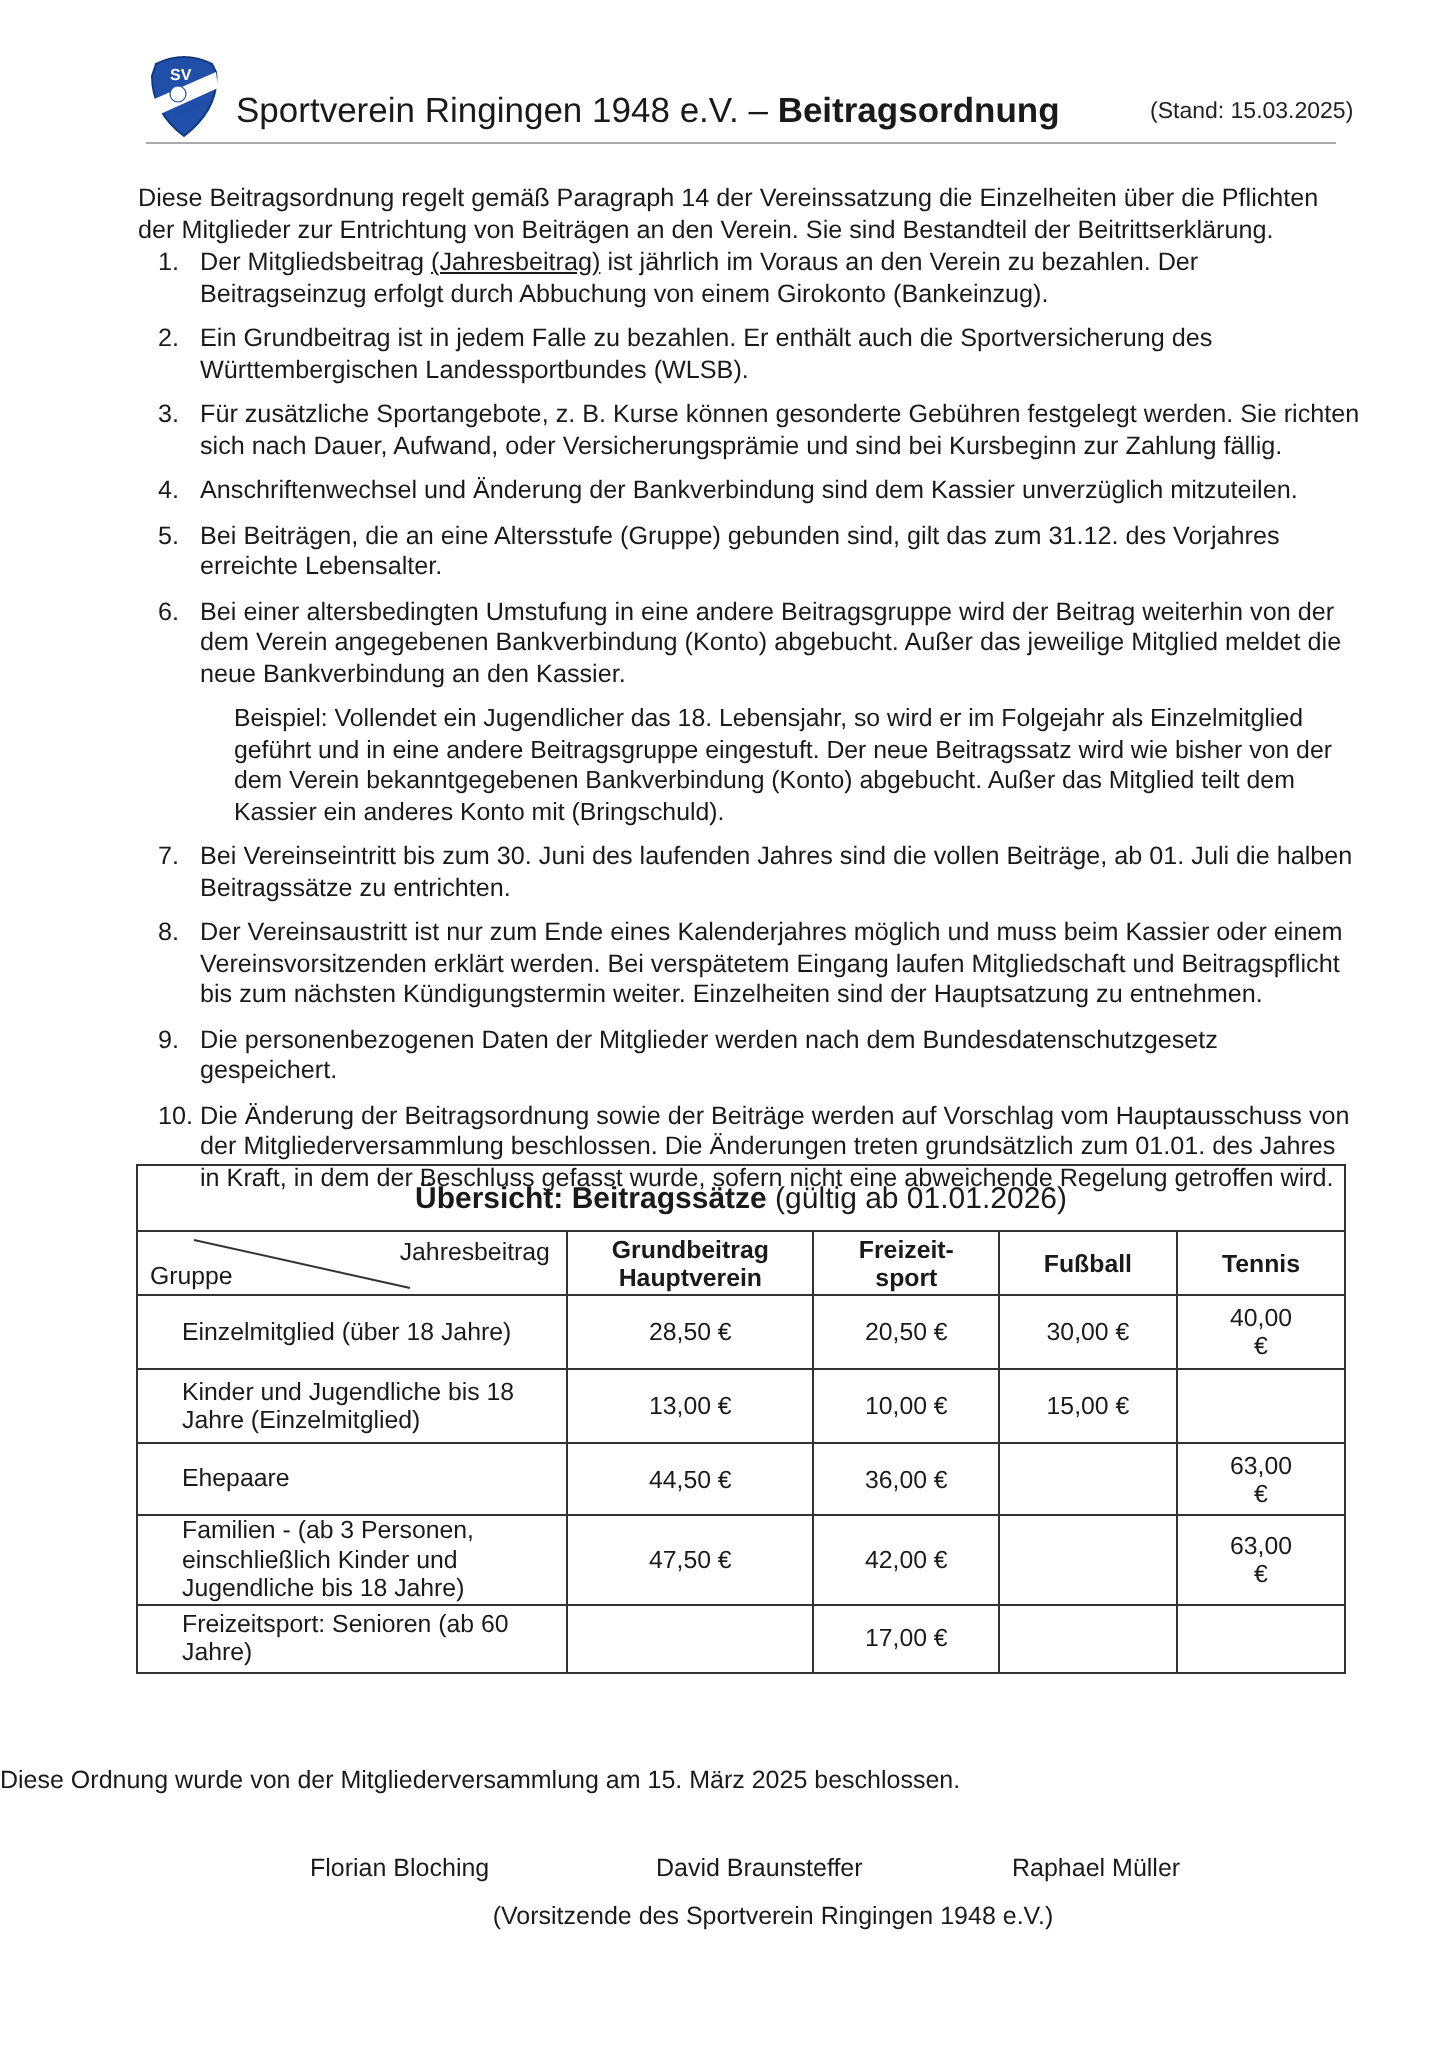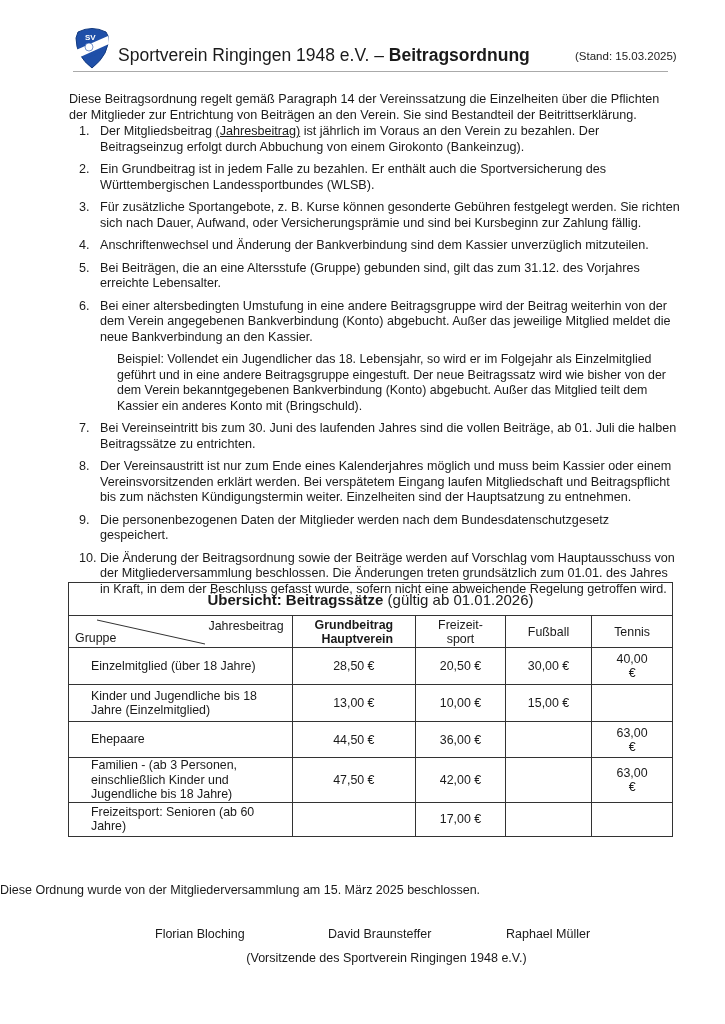--- a/index.html
+++ b/index.html
@@ -15,22 +15,22 @@
   .rule { display: flex; margin-bottom: 7px; }
   .rule .num { width: 28px; flex: 0 0 28px; padding-left: 10px; box-sizing: border-box; }
   .rule .txt { flex: 1; padding-left: 3px; }
   .rule .txt u { text-decoration: underline; }
   .example { margin: 0 0 7px 48px; width: 560px; font-size: 12.4px; line-height: 15.6px; }
   table.fees { position: absolute; left: 68px; top: 582px; width: 605px; border-collapse: collapse; font-size: 12.4px; }
   table.fees td, table.fees th { border: 1.5px solid #333; padding: 0 22px; font-weight: normal; }
   .t-title { height: 32px; text-align: center; font-size: 15px; }
   .t-title b { font-weight: bold; }
   .t-head { height: 32px; }
-  .t-head .col { text-align: center; line-height: 14px; }
-  .t-head .col.bold { font-weight: bold; text-align: right; }
+  .t-head .col { text-align: center; line-height: 14px; font-weight: bold; }
+  .t-head .col.bold { font-weight: bold; }
   .diag { position: relative; height: 31px; padding: 0 !important; }
   .diag .jb { position: absolute; right: 8px; top: 3px; }
   .diag .gr { position: absolute; left: 6px; bottom: 2px; }
   .diag svg { position: absolute; left: 0; top: 0; }
   td.grp { text-align: left; line-height: 14.5px; }
   td.val { text-align: center; }
   tr.r1 { height: 37px; } tr.r2 { height: 37px; } tr.r3 { height: 36px; }
   tr.r4 { height: 36px; } tr.r5 { height: 34px; } tr.r6 { height: 38px; }
   .footer-note { position: absolute; left: 0; width: 725px; top: 883px; text-align: left; font-size: 12.5px; }
   .sig { position: absolute; top: 927px; font-size: 12.5px; white-space: nowrap; }

